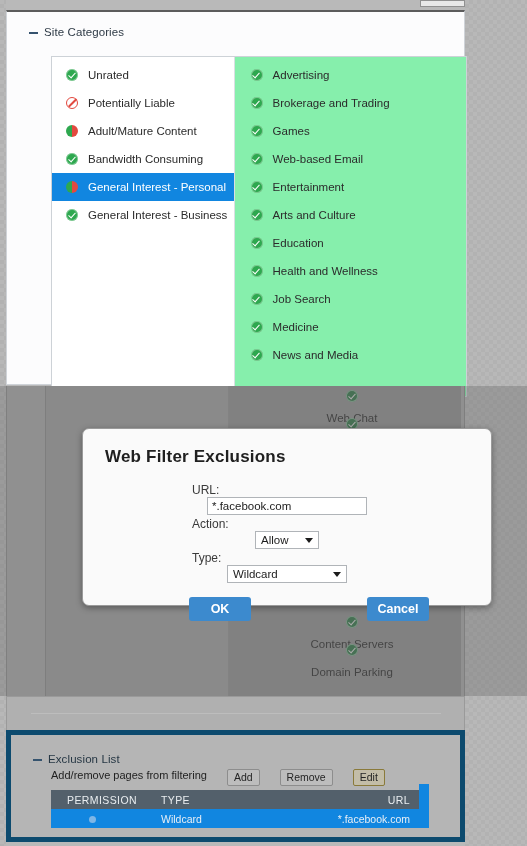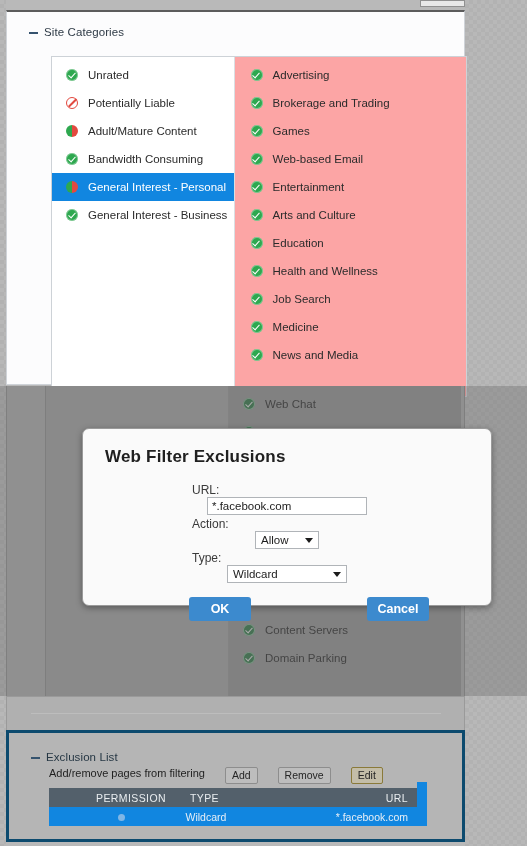--- a/index.html
+++ b/index.html
@@ -60,21 +60,21 @@
     border: 1px solid #cdd2d7;
     background: #fff;
     display: flex;
     overflow: hidden;
   }
   .cat-col {
     height: 100%;
     padding-top: 4px;
   }
   .cat-col.left  { width: 183px; background: #ffffff; border-right: 1px solid #dadfe3; }
-  .cat-col.right { width: 232px; background: #fca5a5; }
+  .cat-col.right { width: 232px; background: #86efac; }
 
   .cat-item {
     display: flex;
     align-items: center;
     gap: 10px;
     height: 28px;
     padding-left: 14px;
     font-size: 11.5px;
     color: #2b2b2b;
     white-space: nowrap;
@@ -133,21 +133,21 @@
   #panel-mid .cat-box-dim {
     position: absolute;
     left: 38px; top: 0px;
     width: 416px; height: 310px;
     background: #9c9c9c;
     border-left: 1px solid #8f8f8f;
     display: flex;
   }
   .cat-col.left-dim  { width: 183px; background: #a0a0a0; border-right: 1px solid #949494; }
   .cat-col.right-dim { width: 232px; background: #939393; }
-  .cat-item.dim { color: #3c3c3c; }
+  .cat-item.dim { color: #3c3c3c; flex-direction: column; }
   .cat-item.dim .glyph.allow { background: #3f7a52; }
   .cat-item.dim .glyph.allow::after { border-color: #cfcfcf; }
 
   #backdrop {
     position: absolute;
     left: 0; top: 386px;
     width: 527px; height: 310px;
     background: rgba(90,90,90,.30);
   }
 
@@ -249,21 +249,21 @@
     width: 410px; height: 1px;
     background: #bdbdbd;
   }
 
   
   #panel-bottom {
     position: absolute;
     left: 6px; top: 730px;
     width: 459px; height: 112px;
     background: #b5b5b5;
-    border: 3px solid #0c4a6e;
+    border: 5px solid #0c4a6e;
   }
   #panel-bottom .section-header {
     padding: 18px 0 4px 22px;
     color: #263744;
   }
   .toolbar {
     display: flex;
     align-items: flex-start;
     gap: 20px;
     padding-left: 40px;
@@ -297,21 +297,21 @@
     letter-spacing: .4px;
   }
   .tbl-row {
     display: flex;
     background: #1186e0;
     color: #e6eef6;
     height: 19px;
     align-items: center;
     font-size: 10.5px;
   }
-  .c-perm { width: 110px; padding-left: 16px; margin-left: 31px; }
+  .c-perm { width: 110px; padding-left: 16px; }
   .c-type { width: 160px; }
   .c-url  { flex: 1; text-align: right; padding-right: 18px; }
   .tbl-row .c-perm { padding-left: 38px; }
   .tbl-row .c-type { padding-left: 0; }
   .dot-small {
     display: inline-block;
     width: 7px; height: 7px;
     border-radius: 50%;
     background: #7fb6e6;
   }

